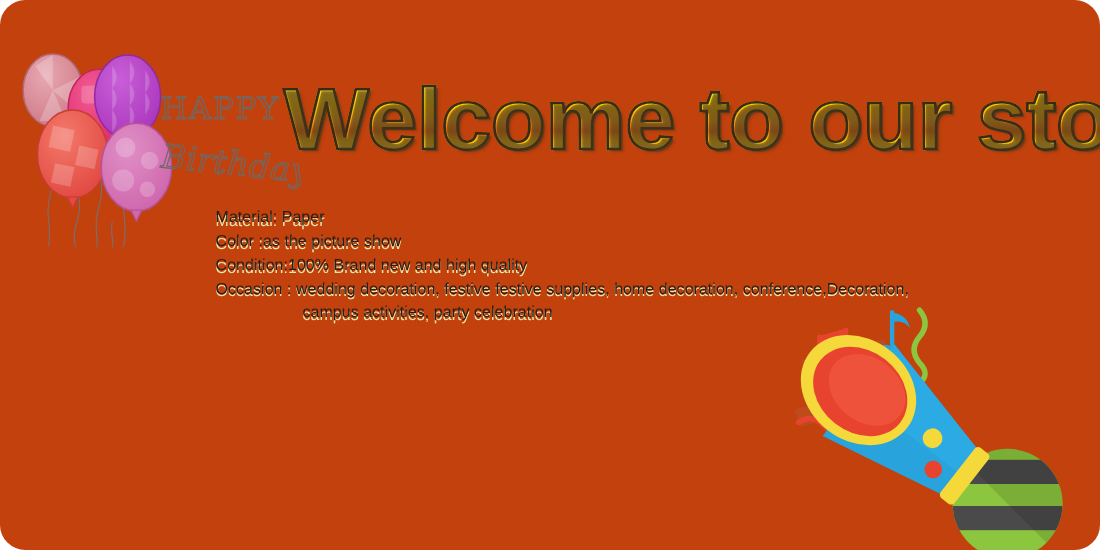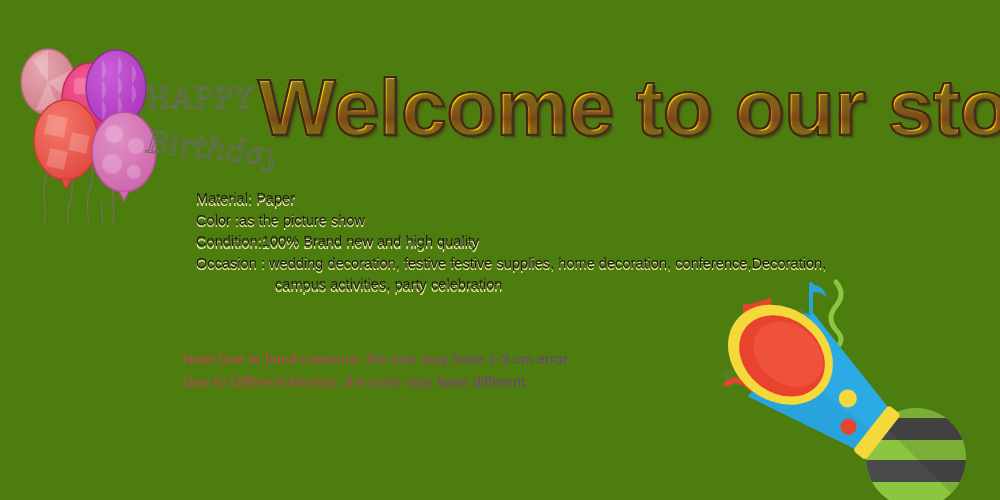--- a/index.html
+++ b/index.html
@@ -5,23 +5,24 @@
 <style>
   html, body {
     margin: 0;
     padding: 0;
     background: #ffffff;
   }
   #banner {
     position: relative;
     width: 1000px;
     height: 500px;
-    background: #4d7c0f;
+    background: #c2410c;
     overflow: hidden;
     font-family: "Liberation Sans", "DejaVu Sans", sans-serif;
+    border-radius: 23px;
   }
 
   
   .headline {
     position: absolute;
     left: 258px;
     top: 62px;
     width: 726px;
     height: 92px;
     line-height: 92px;
@@ -245,24 +246,20 @@
     <div class="spec-line">
       <span class="ghost">Occasion :  wedding decoration, festive festive supplies, home decoration, conference,Decoration,</span>
       <span class="fg">Occasion :  wedding decoration, festive festive supplies, home decoration, conference,Decoration,</span>
     </div>
     <div class="spec-line indent">
       <span class="ghost" style="left:79px">campus activities, party celebration</span>
       <span class="fg">campus activities, party celebration</span>
     </div>
   </div>
 
-  <div class="note-block">
-    <div class="note-line">Note:Due to hand measure, the size may have 1-3 cm error</div>
-    <div class="note-line second">Due to Different Monitor, the color may have different</div>
-  </div>
 
   <div class="horn">
     <svg width="282" height="230" viewBox="0 0 282 230" xmlns="http://www.w3.org/2000/svg">
       <defs>
         <clipPath id="ballClip">
           <circle cx="198" cy="182" r="50"></circle>
         </clipPath>
       </defs>
 
       <g opacity="0.10" fill="#9aa0a6">

